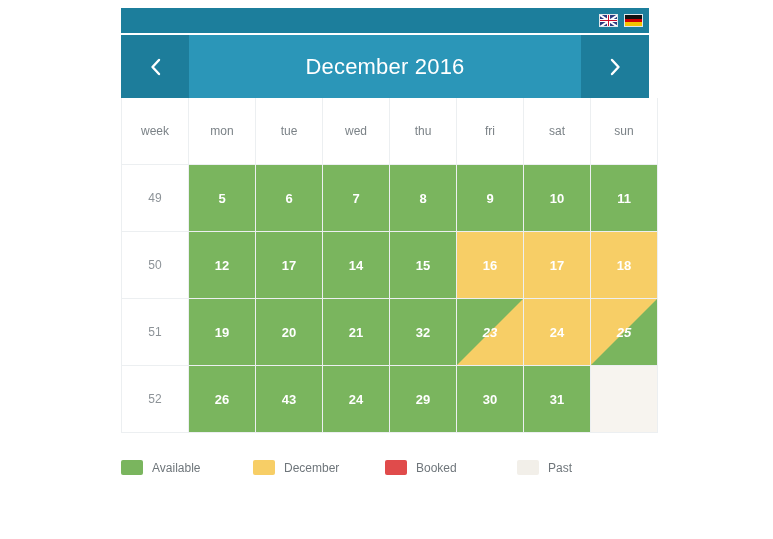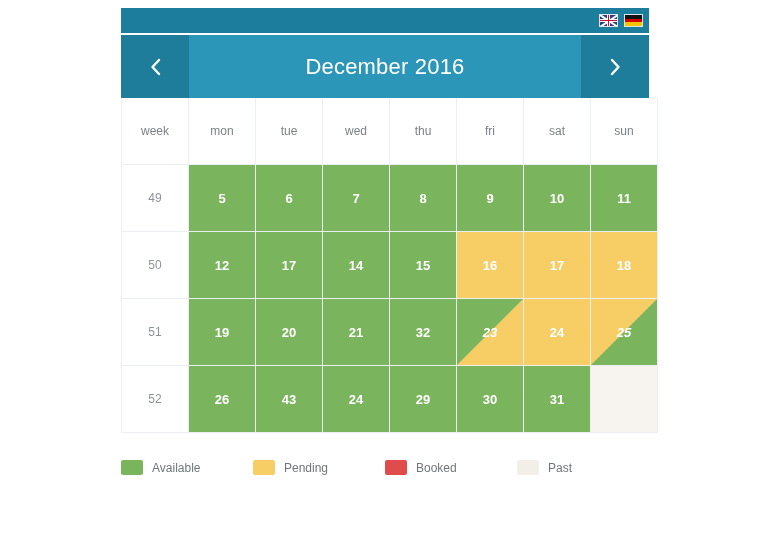--- a/index.html
+++ b/index.html
@@ -320,21 +320,21 @@
       </tbody>
   </table>
 
   <div class="legend">
       <div class="legend-item">
         <span class="legend-swatch" style="background: rgb(122, 181, 94);"></span>
         <span class="legend-label">Available</span>
       </div>
       <div class="legend-item">
         <span class="legend-swatch" style="background: rgb(247, 206, 102);"></span>
-        <span class="legend-label">Pending</span>
+        <span class="legend-label">December</span>
       </div>
       <div class="legend-item">
         <span class="legend-swatch" style="background: rgb(224, 75, 75);"></span>
         <span class="legend-label">Booked</span>
       </div>
       <div class="legend-item">
         <span class="legend-swatch" style="background: rgb(242, 239, 233);"></span>
         <span class="legend-label">Past</span>
       </div>
     </div>

